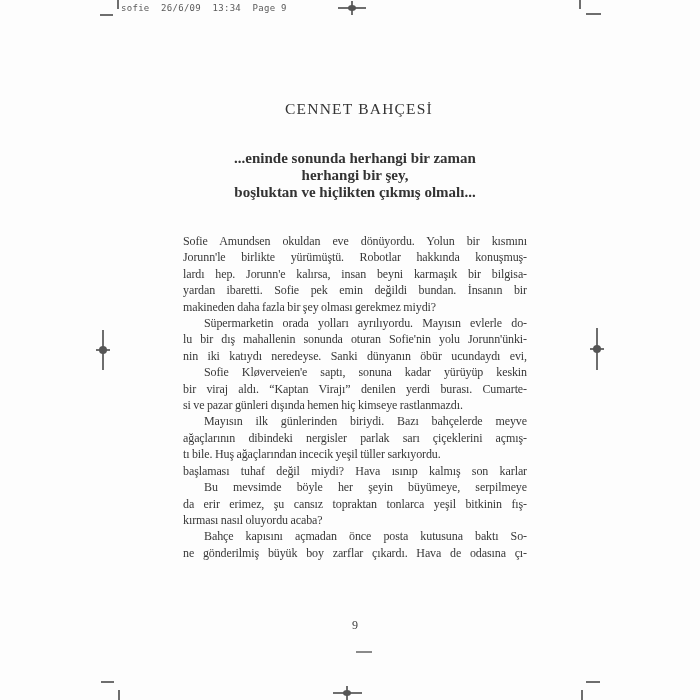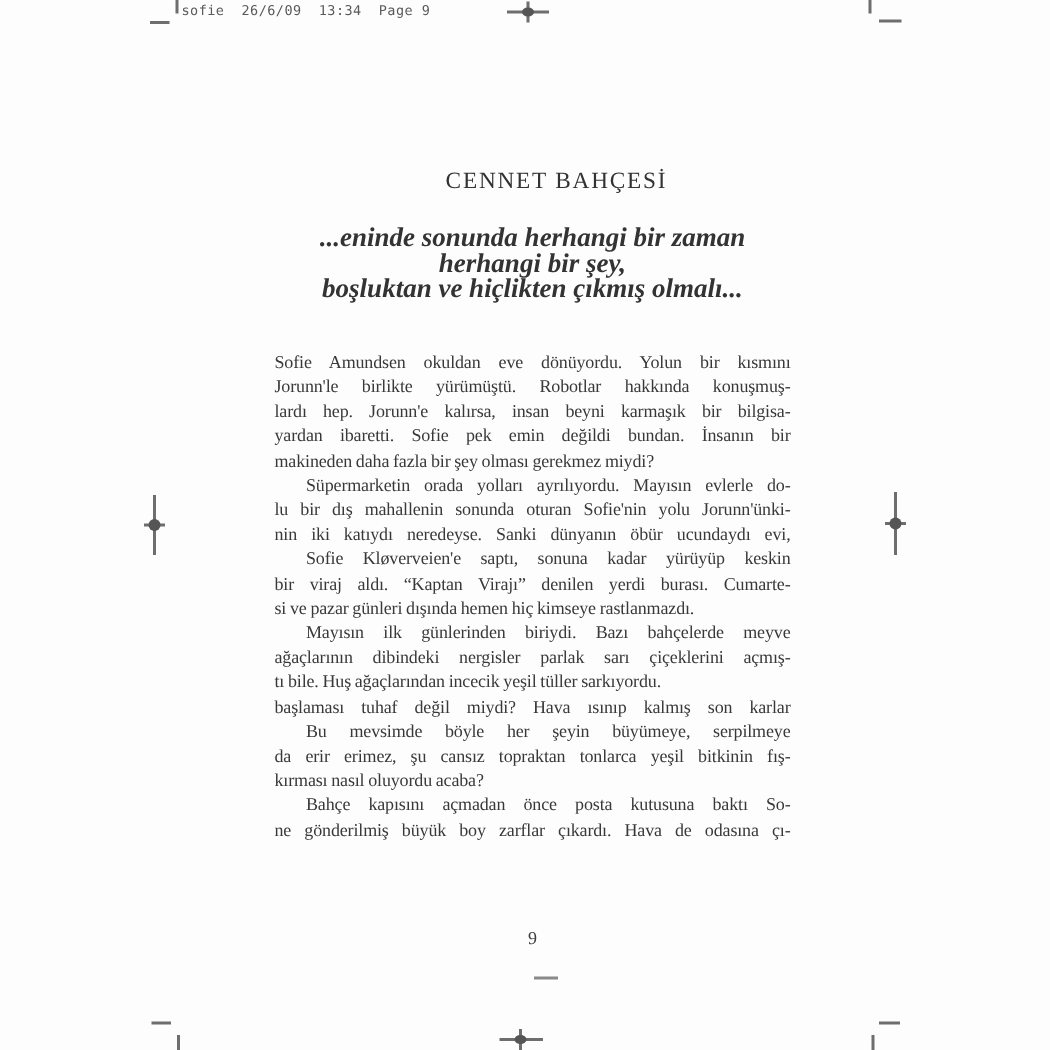--- a/index.html
+++ b/index.html
@@ -16,27 +16,27 @@
   
   .press-header {
     position: absolute; left: 121px; top: 3px;
     font-family: "DejaVu Sans Mono", "Liberation Mono", monospace;
     font-size: 9px; color: #5a5a5a; white-space: pre; letter-spacing: 0.3px;
   }
   
   .content { position: absolute; left: 183px; top: 0; width: 344px; height: 700px; }
   .chapter-title {
     position: absolute; top: 96px; left: 0; width: 100%;
-    margin: 16px; text-align: center;
+    margin: 4px; text-align: center;
     font-size: 15.5px; font-weight: normal; letter-spacing: 1.2px; color: #333;
   }
   .epigraph {
     position: absolute; top: 150px; left: 0; width: 100%;
-    text-align: center; font-style: italic; font-weight: bold;
-    font-size: 18px; line-height: 17px; color: #333;
+    text-align: center; font-weight: bold;
+    font-size: 15px; line-height: 17px; color: #333;
   }
   .bodytext {
     position: absolute; top: 233px; left: 0; width: 344px;
     font-size: 12px; line-height: 16.4px;
     letter-spacing: -0.1px; word-spacing: -0.4px;
   }
   .para { margin: 0; }
   .line { text-align: justify; text-align-last: justify; }
   .line.last { text-align-last: left; }
   .line.first { text-indent: 21px; }

